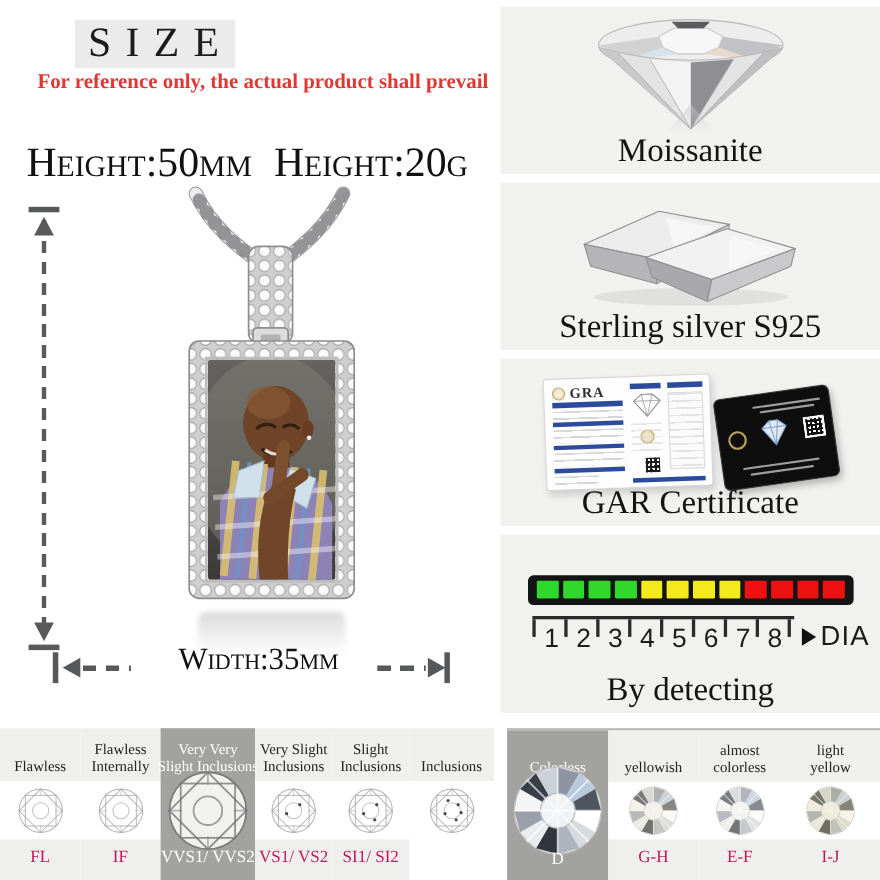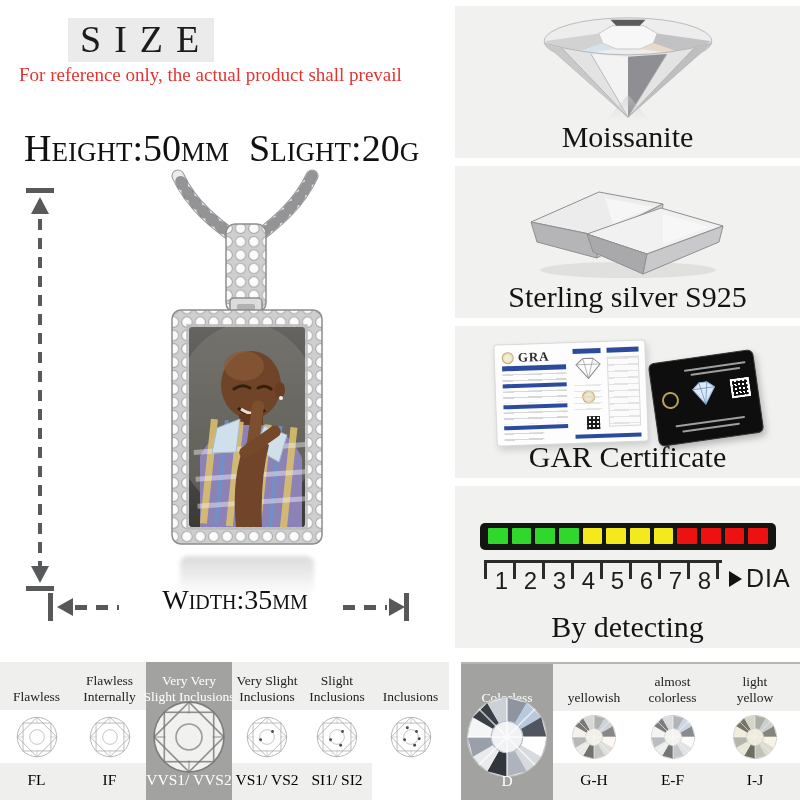--- a/index.html
+++ b/index.html
@@ -6,21 +6,21 @@
   html,body { background:#fff; }
   #canvas { position:relative; width:800px; height:800px; background:#fff; overflow:hidden;
             font-family:"Liberation Serif", serif; color:#161616; }
   .abs { position:absolute; }
 
   
   .size-title { left:34px; top:18px; display:flex; align-items:flex-end;margin-left:20px; }
   .size-bar  { width:9px; background:#57585a; margin-right:5px; }
   .size-text { background:#ebebeb; font-size:38px; line-height:1.15; letter-spacing:13px;
                padding:0 2px 0 12px; color:#1c1c1c; }
-  .disclaimer { left:19px; top:64px; font-size:19px; color:var(--accent-red,#e13632); }
+  .disclaimer { left:34px; top:64px; font-size:19px; color:var(--accent-red,#e13632);font-weight:bold; }
   .dimensions { left:24px; top:126px; font-variant:small-caps; font-size:38px; color:#111;
                 white-space:nowrap; }
   .dimensions span + span { margin-left:20px; }
 
   
   .vm-cap { left:26px; width:28px; height:5px; background:#58595b; }
   .vm-line { left:38px; top:200px; width:4px; height:372px;
              background:repeating-linear-gradient(to bottom,#58595b 0 11px,transparent 11px 19px); }
   .vm-arrow { width:0; height:0; border-left:9px solid transparent; border-right:9px solid transparent; left:31px; }
   #vm-arrow-up   { top:197px; border-bottom:17px solid #58595b; }
@@ -99,21 +99,21 @@
   #clarity-table .t-col:nth-child(5){width:70px} #clarity-table .t-col:nth-child(6){width:77px}
   #color-table .t-col:nth-child(1){width:92px} #color-table .t-col:nth-child(2){width:82px}
   #color-table .t-col:nth-child(3){width:75px} #color-table .t-col:nth-child(4){width:90px}
   .t-label { height:48px; background:var(--strip-bg,#efefee); font-size:13.5px; line-height:1.18;
              display:flex; flex-direction:column; align-items:center; justify-content:flex-end;
              padding-bottom:5px; text-align:center; color:#222; }
   .t-line { white-space:nowrap; }
   .t-icon { height:53px; background:#fff; display:flex; align-items:center; justify-content:center;
             overflow:visible; }
   .t-grade { height:37px; background:var(--strip-bg,#efefee); font-size:15.5px;
-             display:flex; justify-content:center; align-items:flex-start; padding-top:8px; color:#000000; }
+             display:flex; justify-content:center; align-items:flex-start; padding-top:8px; color:#be185d; }
   .t-col.hl { background:var(--highlight-gray,#a2a2a0); }
   .t-col.hl .t-label, .t-col.hl .t-icon, .t-col.hl .t-grade { background:transparent; color:#fff; }
   .cl-icon { width:44px; height:44px; color:#a6a6a6; flex-shrink:0; }
   .hl .cl-icon { width:78px; height:78px; color:#777; }
   .ph-icon { width:46px; height:46px; flex-shrink:0; }
   .hl .ph-icon { width:84px; height:84px; }
   .hidden-defs { position:absolute; width:0; height:0; overflow:hidden; }
 </style>
 </head>
 <body>
@@ -152,21 +152,21 @@
 </svg>
 
 <div id="canvas">
 
   <div class="abs size-title">
     <div class="size-bar"></div>
     <div class="size-text">SIZE</div>
   </div>
   <div class="abs disclaimer">For reference only, the actual product shall prevail</div>
   <div class="abs dimensions">
-    <span>Height:50mm</span><span>Slight:20g</span>
+    <span>Height:50mm</span><span>Height:20g</span>
   </div>
 
   <div class="abs vm-cap" style="top:188px"></div>
   <div class="abs vm-arrow" id="vm-arrow-up"></div>
   <div class="abs vm-line"></div>
   <div class="abs vm-arrow" id="vm-arrow-down"></div>
   <div class="abs vm-cap" style="top:586px"></div>
 
   <svg class="abs" style="left:140px; top:168px" width="330" height="428" viewBox="0 0 330 428">
     <defs>

